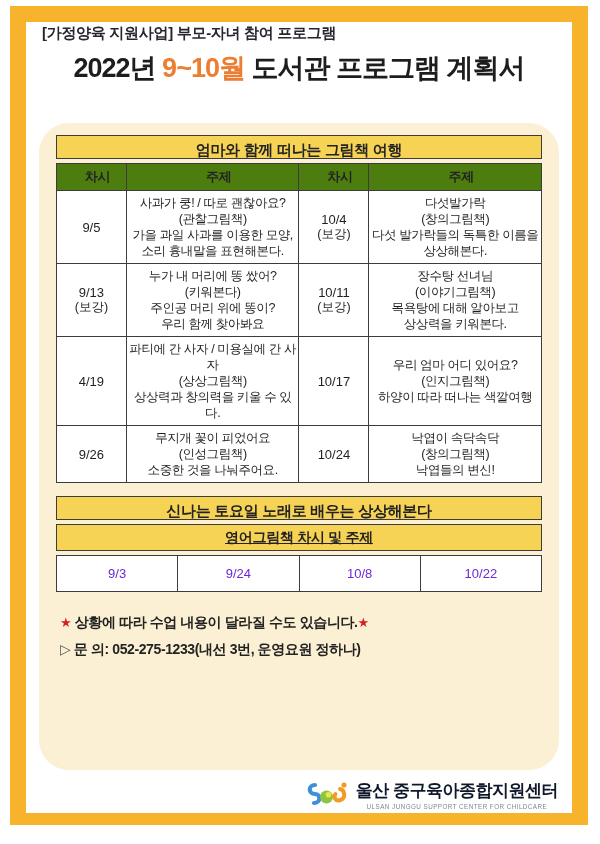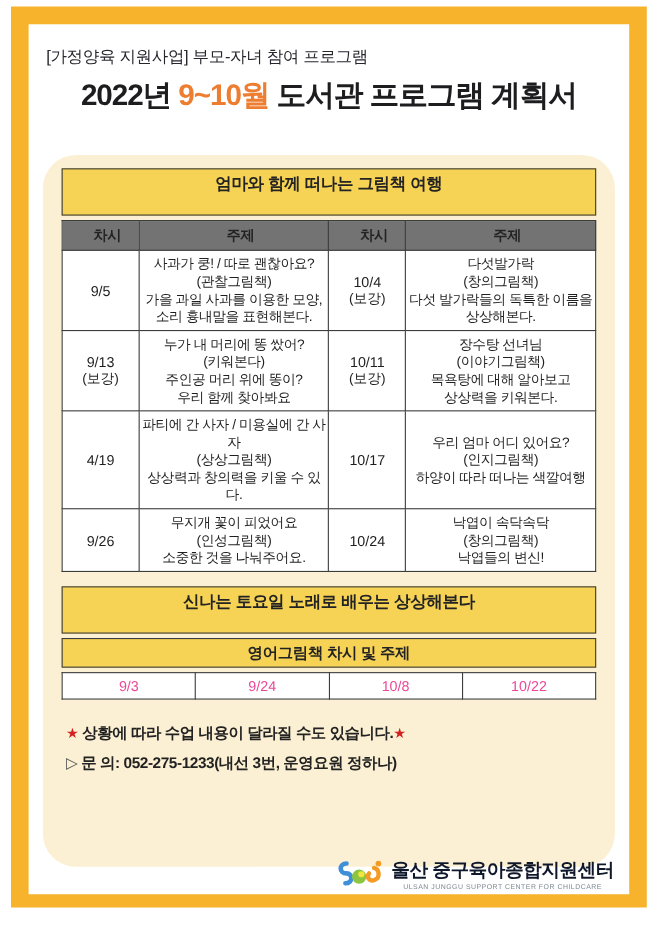--- a/index.html
+++ b/index.html
@@ -6,54 +6,54 @@
   html,body { background:#ffffff; }
   body {
     width:600px; height:844px; position:relative; overflow:hidden;
     font-family:"Liberation Sans","DejaVu Sans",sans-serif; color:#222;
   }
   .frame {
     position:absolute; left:10px; top:6px; width:578px; height:819px;
     border:16px solid #f7b32b; border-bottom-width:12px; background:#ffffff;
   }
   .kicker {
-    padding:20px 0 0 16px; font-size:15px; font-weight:normal; color:#26262e;
+    padding:2px 0 0 16px; font-size:15px; font-weight:bold; color:#26262e;
     letter-spacing:-0.3px;
   }
   .title {
     text-align:center; margin-top:7px; font-size:27px; font-weight:bold;
     color:#1d1d1f; letter-spacing:-1px;
   }
   .title .hl { color:#ed7d31; }
   .panel {
     margin:37px auto 0; width:520px; height:647px; background:#fbf0d3;
     border-radius:30px; padding:12px 17px; position:relative;
   }
   .band {
-    background:#f6d355; border:1px solid #3c3c3c; height:43px; line-height:28px;
+    background:#f6d355; border:1px solid #3c3c3c; height:24px; line-height:28px;
     text-align:center; font-size:15px; font-weight:bold; color:#232323;
     margin-bottom:4px; letter-spacing:-0.3px;
   }
   .band.b2 { margin-top:13px; }
-  .band.sub { height:27px; line-height:25px; font-size:14px; }
+  .band.sub { height:27px; line-height:25px; font-size:14px;text-decoration:underline; }
   table.grid { width:100%; border-collapse:collapse; background:#ffffff; }
   table.grid td, table.grid th { border:1px solid #3c3c3c; }
   .t1 th {
-    background:#737373; height:27px; font-size:13px; font-weight:bold;
+    background:#4d7c0f; height:27px; font-size:13px; font-weight:bold;
     color:#232323; letter-spacing:-0.3px;padding-left:12px;
   }
   .t1 td { text-align:center; vertical-align:middle; }
   td.date { font-size:13px; line-height:15px; color:#1f1f1f;text-align:center; }
   td.date .d, td.date .n { display:block; }
   td.date .n { font-size:12.5px; }
   td.topic {
     font-size:12.5px; line-height:16px; padding:4px 2px; color:#1f1f1f;
     white-space:pre-line; letter-spacing:-0.4px;
   }
-  .t2 td.dcell { height:24px; text-align:center; font-size:13px; color:#ec4899; }
+  .t2 td.dcell { height:36px; text-align:center; font-size:13px; color:#6d28d9; }
   .t2 td.t2body {
     text-align:center; font-size:13px; line-height:26px; padding:3px 2px 5px;
     white-space:pre-line; color:#1f1f1f; letter-spacing:-0.2px;
   }
   .notes { margin:17px 0 0 4px; }
   .notes p { font-size:14px; font-weight:bold; color:#222; line-height:26px; letter-spacing:-0.4px; }
   .notes .star { color:#d32020; font-size:13px; }
   .notes .tri { color:#5a5a5a; font-weight:normal; }
   .logo {
     position:absolute; right:14px; bottom:3px; display:flex; align-items:center; gap:6px;

